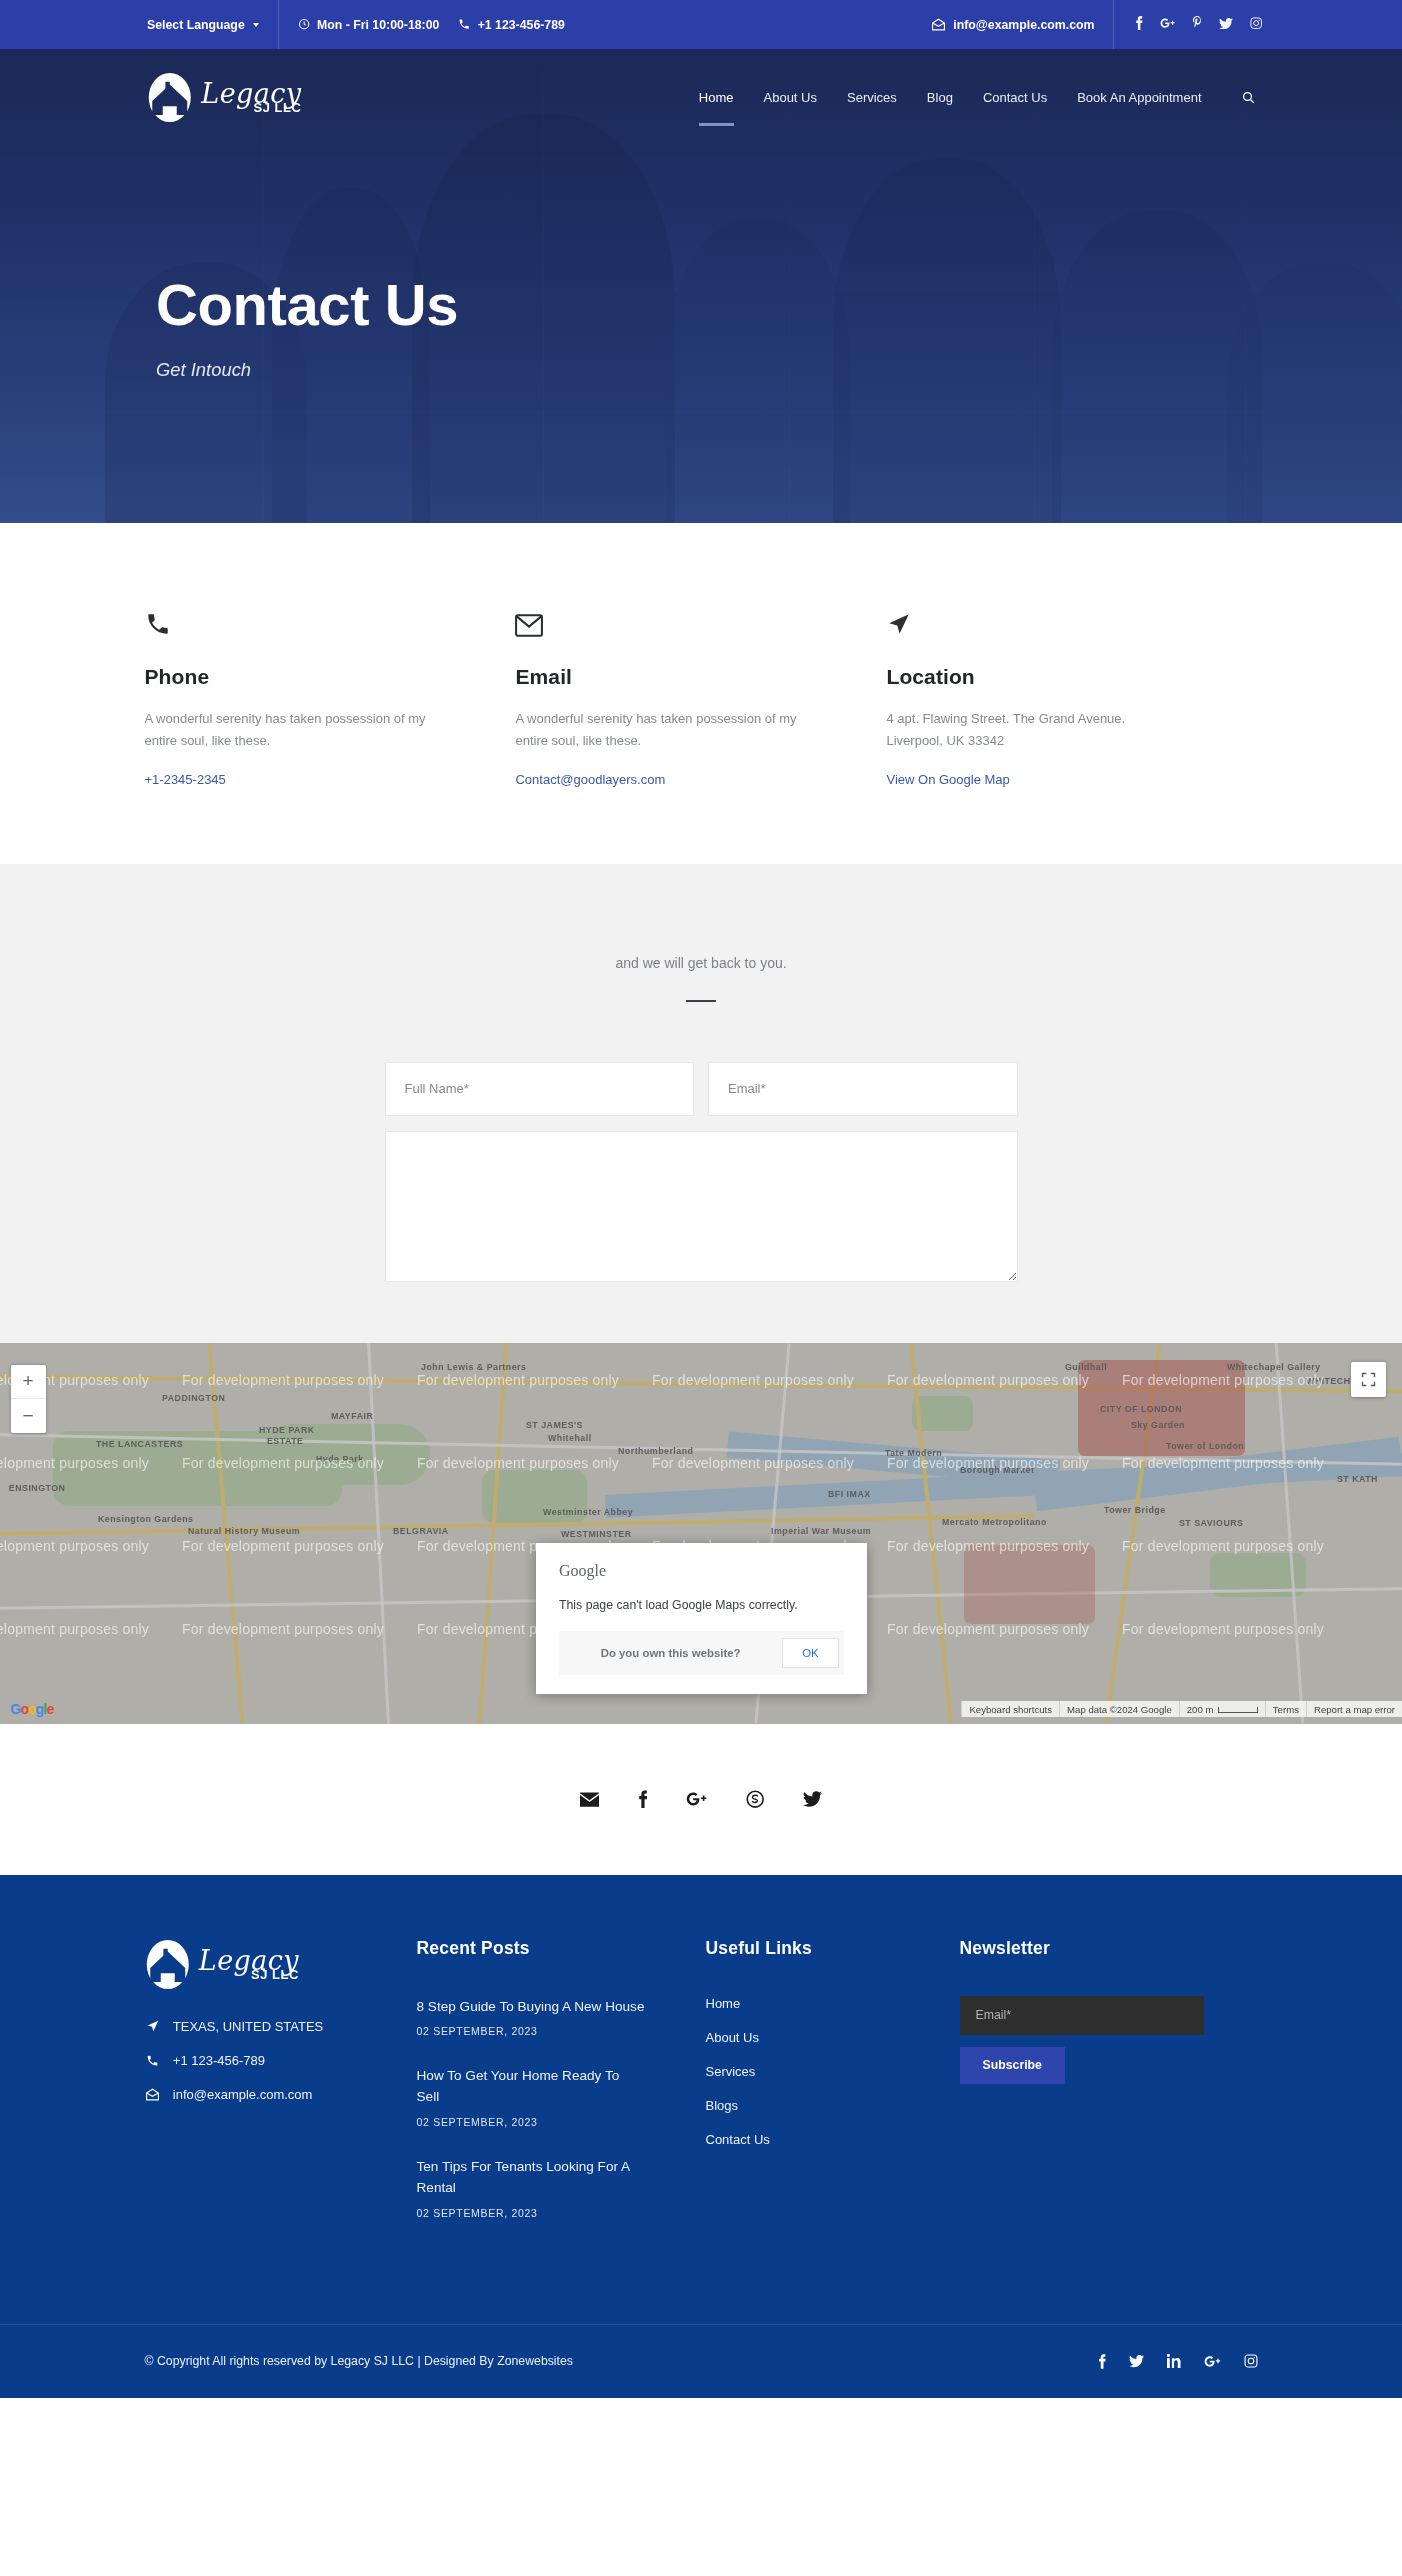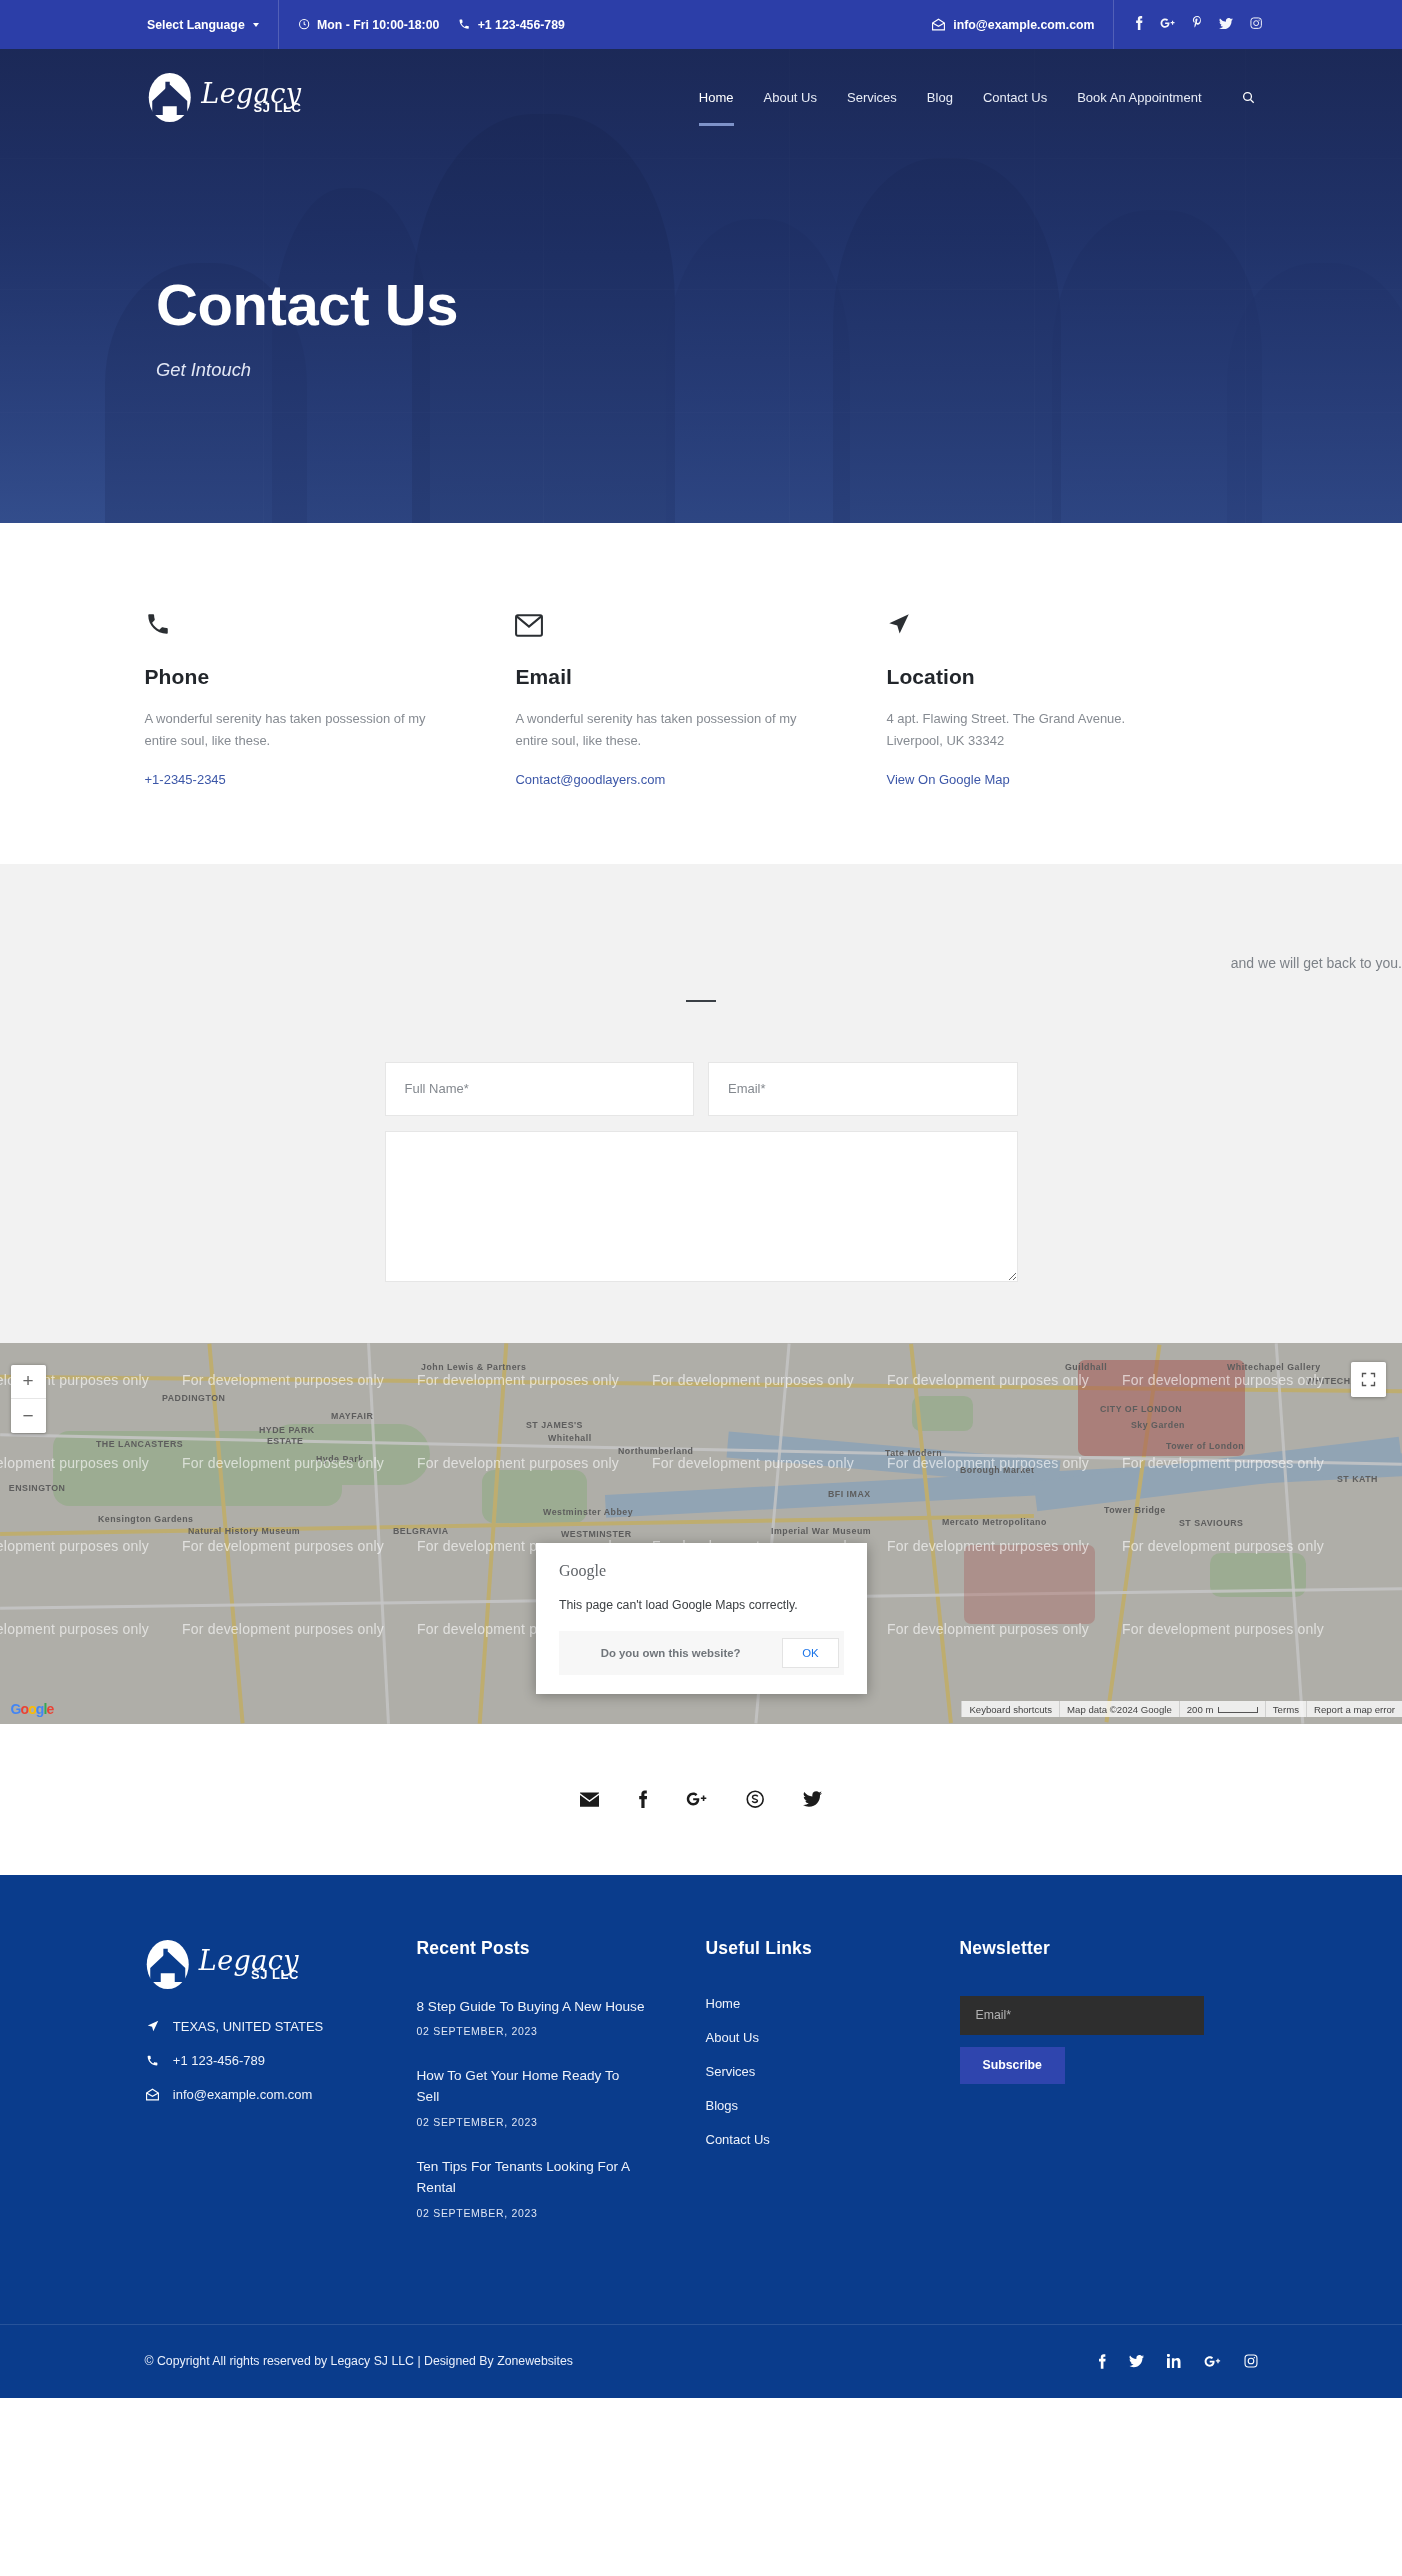--- a/index.html
+++ b/index.html
@@ -76,21 +76,21 @@
   .info-inner { width: 1113px; margin: 0 auto; display: flex; }
   .info-col { width: 33.333%; padding-right: 79px; }
   .info-icon { height: 40px; color: #2b2f33; display: flex; align-items: flex-end; }
   .info-title { font-size: 21px; font-weight: 600; color: #22262b; margin-top: 28px; letter-spacing: 0.1px; }
   .info-body { font-size: 13px; color: #868b92; line-height: 1.72; margin-top: 19px; max-width: 289px; }
   .info-link { display: inline-block; margin-top: 19px; font-size: 13px; color: #3c57a8; text-decoration: none; cursor: pointer; }
 
   
   .formsec { background: #f2f2f2; padding: 77px 0 58px; }
   .form-h { font-size: 30px; font-weight: 700; color: #1f2227; text-align: center; letter-spacing: -0.2px; }
-  .form-p { font-size: 14px; color: #7d8288; text-align: right; margin-top: 14px; }
+  .form-p { font-size: 14px; color: #7d8288; text-align: center; margin-top: 14px; }
   .form-rule { width: 30px; height: 1.8px; background: #3a3f45; margin: 29px auto 0; }
   .form-wrap { width: 633px; margin: 60px auto 0; }
   .row { display: flex; gap: 14px; }
   .fld {
     flex: 1; height: 54px; background: #fff; border: 0.9px solid #e6e6e6;
     padding: 0 19px; font-size: 13px; color: #6a6f76;
     font-family: "Liberation Sans", sans-serif; outline: none;
   }
   .fld::placeholder { color: #84898f; }
   .ta {

